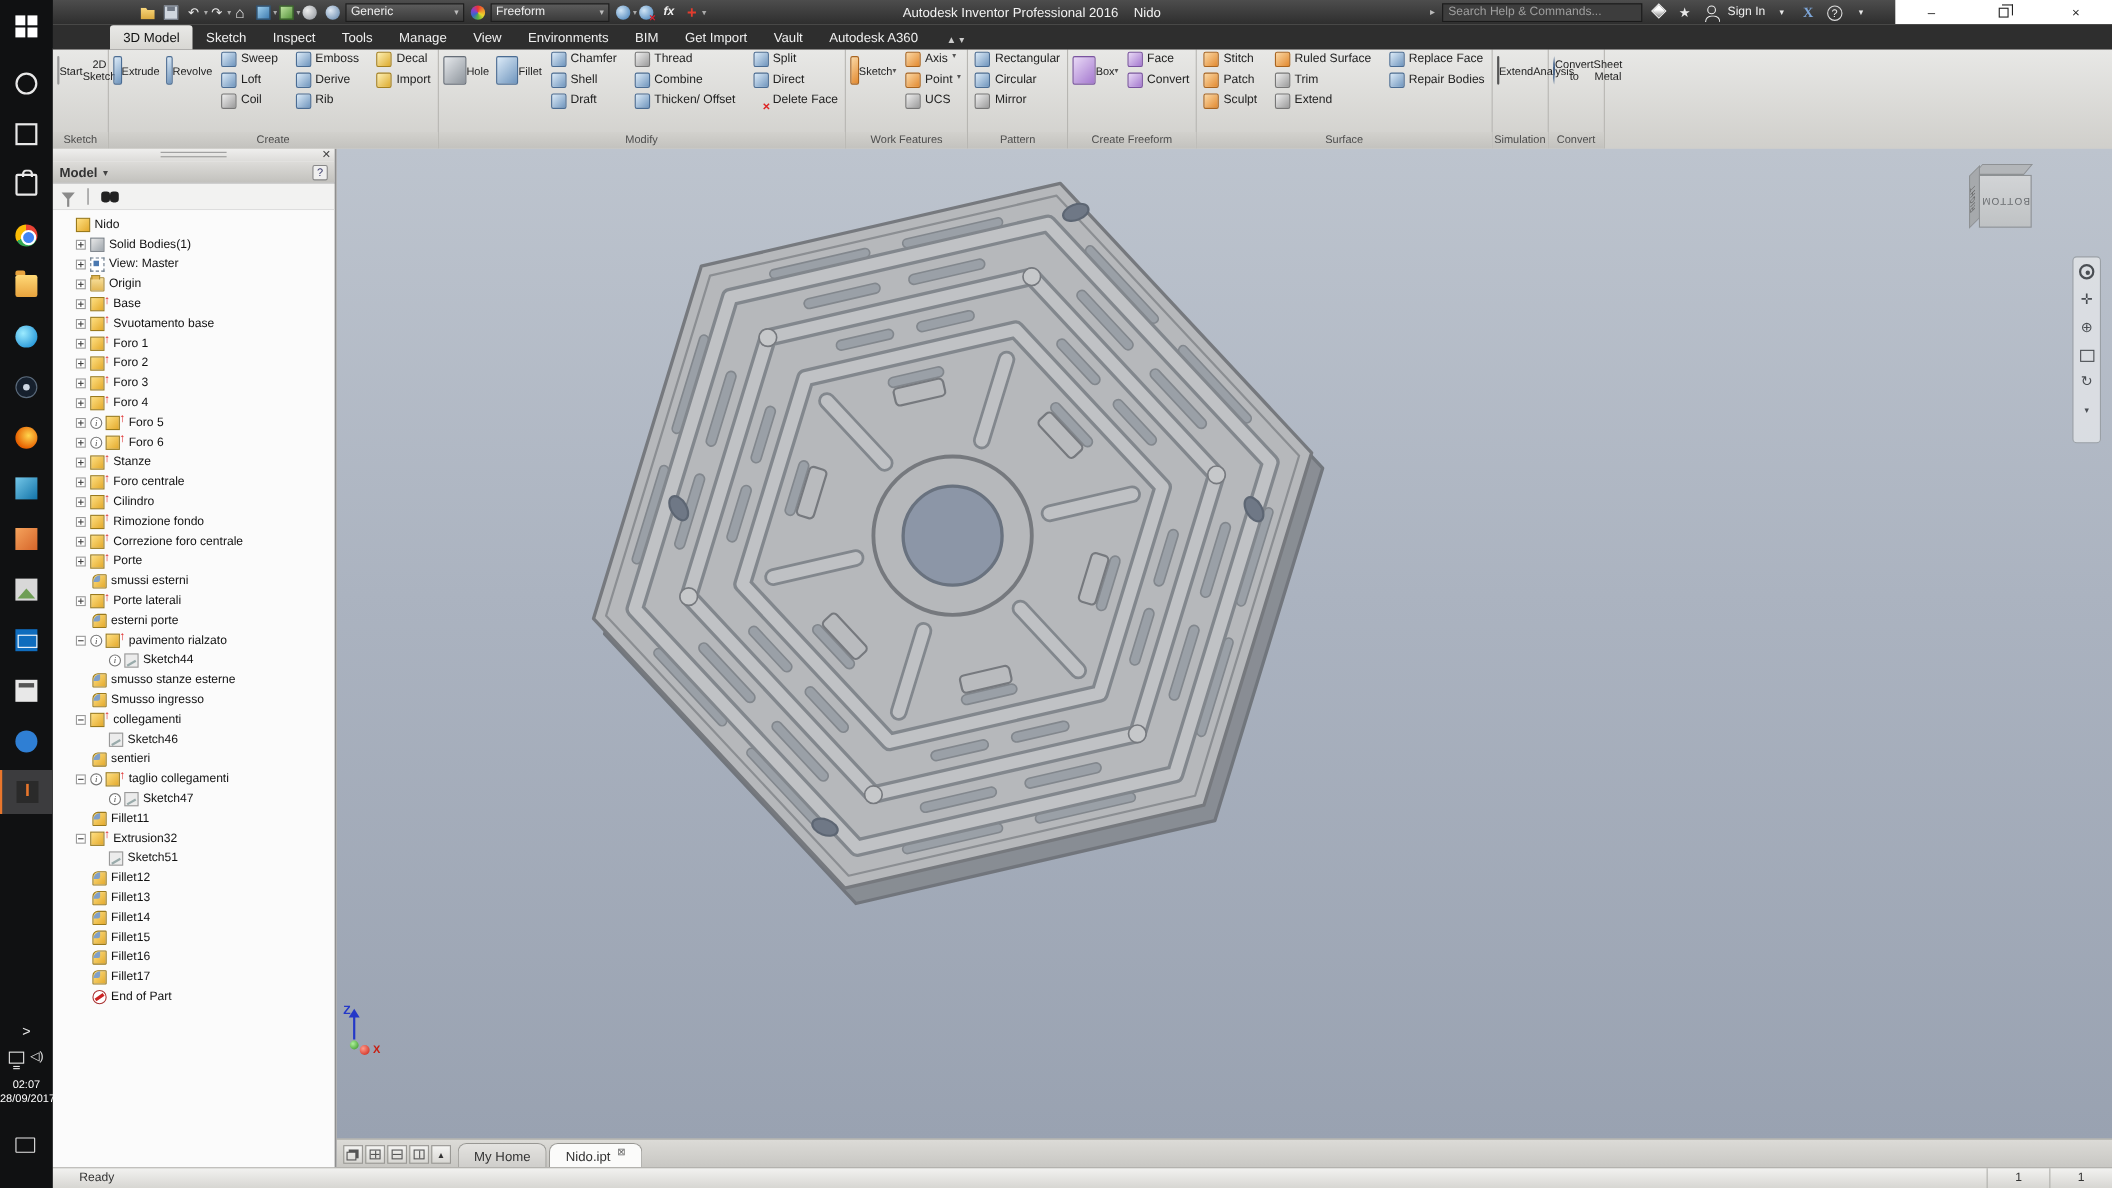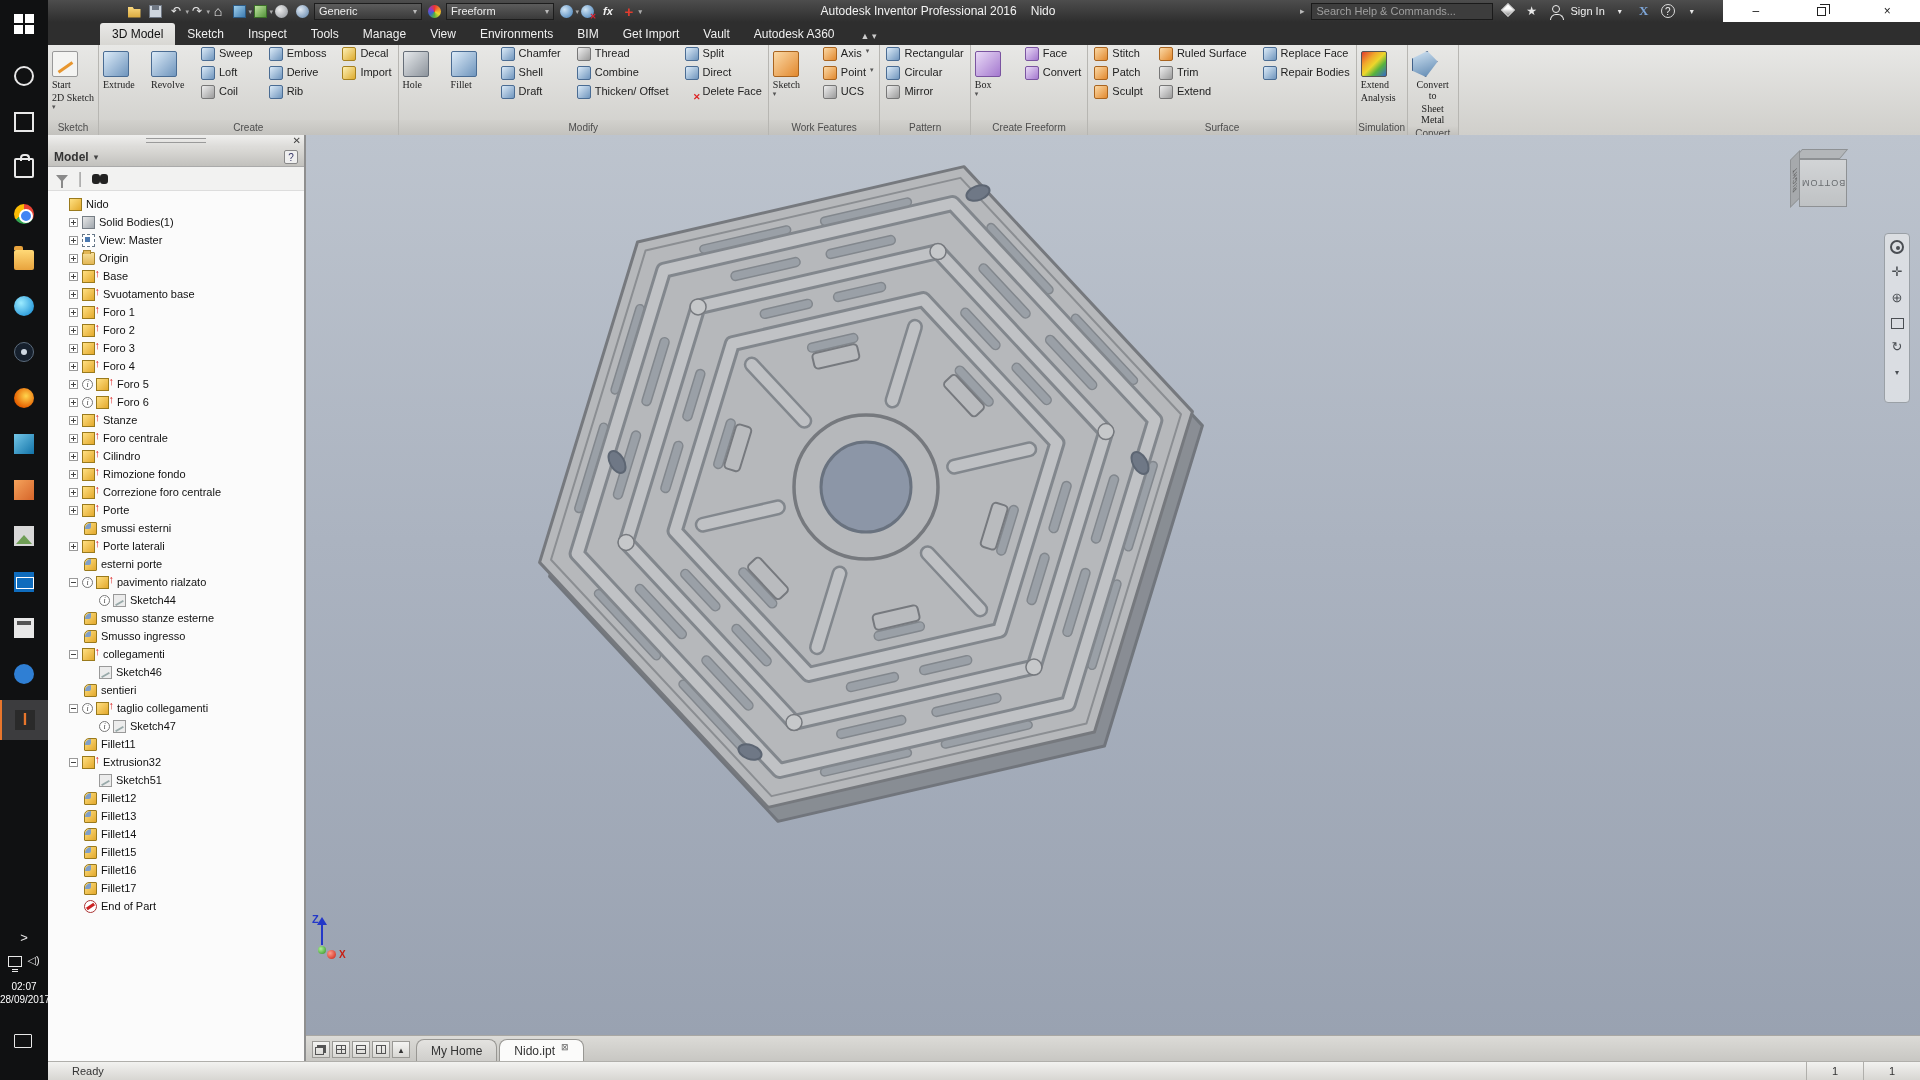--- a/index.html
+++ b/index.html
@@ -94,21 +94,21 @@
   #ribbon-tabs { position:absolute; left:48px; top:22px; width:1872px; height:23px; background:#2e2e2e; display:flex; align-items:flex-end; padding-left:52px; z-index:31; }
   .rtab { color:#f0f0f0; font-size:12px; padding:4px 12px 4px; cursor:pointer; white-space:nowrap; }
   .rtab.active { background:linear-gradient(#e9e9e7,#d8d7d3); color:#111; border-radius:3px 3px 0 0; }
   #ribbon-collapse { margin-left:8px; color:#ccc; font-size:9px; padding:4px 6px; cursor:pointer; }
 
   
   #ribbon-body { position:absolute; left:48px; top:45px; width:1872px; height:90px; background:linear-gradient(#e8e8e6,#d0cfcb); display:flex; z-index:29; }
   .rpanel { height:90px; border-right:1px solid #b7b6b2; display:flex; flex-direction:column; flex:0 0 auto; }
   .rpanel-content { flex:1; display:flex; padding:2px 3px 0; gap:4px; align-items:flex-start; }
   .rpanel-label { height:15px; background:linear-gradient(#d2d1cd,#c3c2be); color:#4c4c4c; font-size:10px; text-align:center; line-height:15px; cursor:pointer; white-space:nowrap; overflow:hidden; }
-  .rbig { width:44px; display:flex; flex-direction:column; align-items:flex-start; padding-top:3px; cursor:pointer; border:1px solid transparent; border-radius:2px;font-family:Liberation Serif, serif; }
+  .rbig { width:44px; display:flex; align-items:center; padding-top:3px; cursor:pointer; border:1px solid transparent; border-radius:2px; }
   .rbig .blabel { font-size:10px; color:#222; text-align:center; line-height:11px; margin-top:2px; }
   .rbig .bcaret { color:#555; font-size:7px; }
   .bicon { width:26px; height:26px; border-radius:2px; position:relative; }
   .rcolgroup { display:flex; gap:10px; }
   .rcol { display:flex; flex-direction:column; }
   .rsmall { display:flex; gap:4px; height:19px; padding:0 3px; cursor:pointer; border-radius:2px; white-space:nowrap; }
   .rsmall .slabel { font-size:11px; color:#222; }
   .rsmall .scaret { font-size:7px; color:#555; }
   .sicon { width:14px; height:14px; border-radius:2px; position:relative; flex:0 0 auto; }
   .ic-blue { background:linear-gradient(135deg,#dcebf8,#6f95bd); border:1px solid #4a6c93; }

